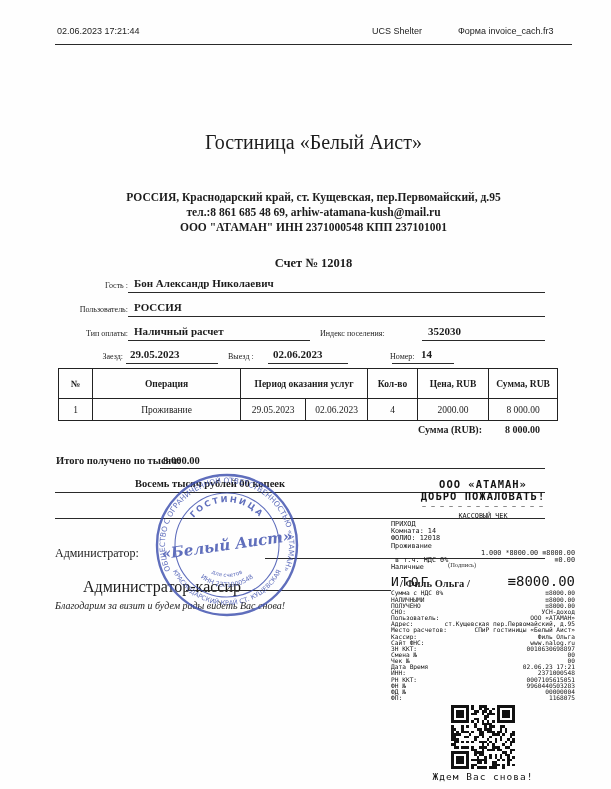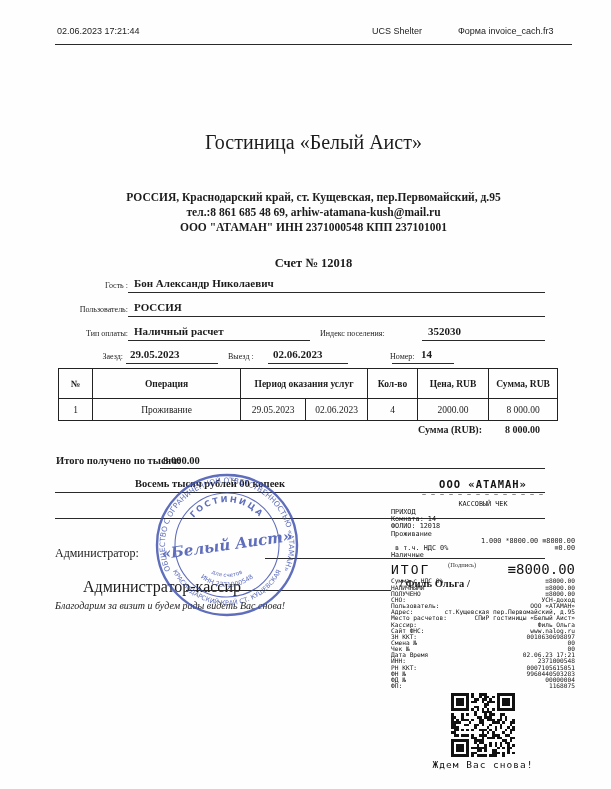--- a/index.html
+++ b/index.html
@@ -154,20 +154,21 @@
       <textPath href="#arcInnerBottom" startOffset="50%" text-anchor="middle">ИНН 2371000548</textPath>
     </text>
     <text font-size="5.6" fill="currentColor" font-family="DejaVu Sans, sans-serif">
       <textPath href="#arcTiny" startOffset="50%" text-anchor="middle">для счетов</textPath>
     </text>
     <text x="75" y="80" text-anchor="middle" font-size="15" font-style="italic" font-weight="bold" font-family="DejaVu Serif, serif" fill="currentColor" transform="rotate(-8 75 75)">«Белый Аист»</text>
   </svg>
 
   <div class="receipt">
     <div class="rc-h">ООО «АТАМАН»</div>
+    <div class="rc-h">ДОБРО ПОЖАЛОВАТЬ!</div>
     <div class="rc-div">－－－－－－－－－－－－－－</div>
     <div class="rc-c">КАССОВЫЙ ЧЕК</div>
     <div class="rc-l">ПРИХОД</div>
     <div class="rc-l">Комната: 14</div>
     <div class="rc-l">ФОЛИО: 12018</div>
     <div class="rc-l">Проживание</div>
     <div class="rc-r">1.000 *8000.00 ≡8000.00</div>
     <div class="rc-flex">
       <span> в т.ч. НДС 0%</span>
       <span>≡0.00</span>

